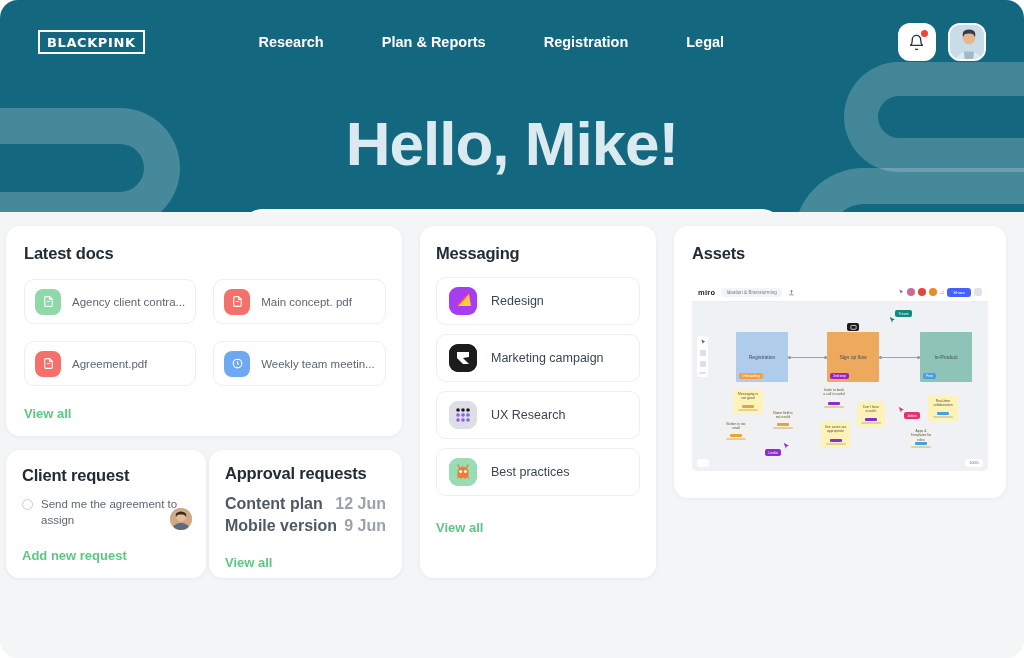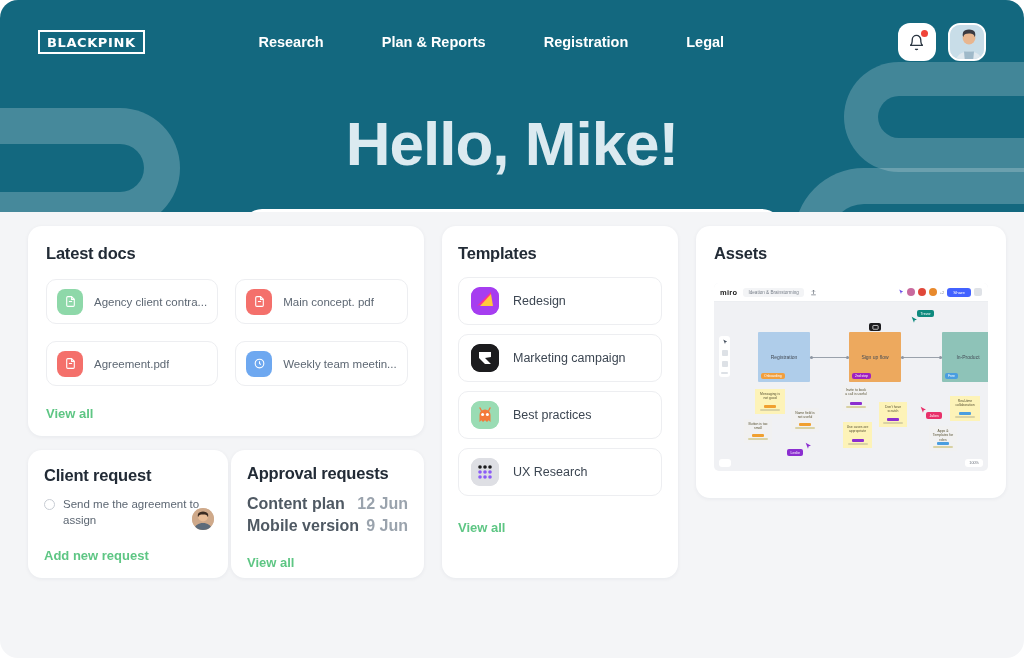--- a/index.html
+++ b/index.html
@@ -127,21 +127,21 @@
     width: 100%;
     background: transparent;
   }
   .searchbox input::placeholder { color: #737f8c; }
 
   
   .main {
     position: relative;
     display: flex;
     gap: 18px;
-    padding: 14px 18px 0 28px;
+    padding: 14px 18px 0 6px;
     height: 366px;
   }
   .col-left  { width: 396px; display: flex; flex-direction: column; gap: 14px; }
   .col-mid   { width: 236px; }
   .col-right { flex: 1; }
 
   .card {
     background: #ffffff;
     border-radius: 14px;
     box-shadow: 0 1px 4px rgba(20,40,60,0.06);
@@ -467,21 +467,21 @@
           <div class="appr-foot">
             <a class="viewall" href="#">View all</a>
           </div>
         </div>
 
       </div>
     </div>
 
     <div class="col-mid">
       <div class="card proj-card">
-        <div class="card-title">Templates</div>
+        <div class="card-title">Messaging</div>
         <div class="proj-list">
 
           <div class="proj-item">
             <div class="proj-ico" style="background:#a855f7">
               <svg width="28" height="28" viewBox="0 0 28 28">
                 <rect width="28" height="28" rx="9" fill="#a63df0"></rect>
                 <path d="M6 19 L20 5 L20 13 Z" fill="#ff2f8e"></path>
                 <path d="M20 7 L22 19 L9 19 Z" fill="#ffc93c"></path>
               </svg>
             </div>
@@ -489,33 +489,20 @@
           </div>
 
           <div class="proj-item">
             <div class="proj-ico" style="background:#1c1c1e">
               <svg width="28" height="28" viewBox="0 0 28 28">
                 <rect width="28" height="28" rx="9" fill="#1c1c1e"></rect>
                 <path d="M8 8h12v5l-6 1 6 6h-6l-6-6z" fill="#ffffff"></path>
               </svg>
             </div>
             <div class="proj-name">Marketing campaign</div>
-          </div>
-
-          <div class="proj-item">
-            <div class="proj-ico" style="background:#9adcb4">
-              <svg width="28" height="28" viewBox="0 0 28 28">
-                <rect width="28" height="28" rx="9" fill="#9adcb4"></rect>
-                <path d="M9 7l1.5 3M19 7l-1.5 3" stroke="#f4793a" stroke-width="1.4" stroke-linecap="round"></path>
-                <path d="M8.5 14a5.5 5.5 0 0111 0v7l-1.8-1.8L16 21l-2-1.8L12 21l-1.7-1.8L8.5 21z" fill="#f4793a"></path>
-                <circle cx="11.6" cy="13.6" r="1.5" fill="#ffffff"></circle>
-                <circle cx="16.4" cy="13.6" r="1.5" fill="#ffffff"></circle>
-              </svg>
-            </div>
-            <div class="proj-name">Best practices</div>
           </div>
 
           <div class="proj-item">
             <div class="proj-ico" style="background:#dcdde2">
               <svg width="28" height="28" viewBox="0 0 28 28">
                 <rect width="28" height="28" rx="9" fill="#dedfe4"></rect>
                 <g fill="#1c1c1e">
                     <circle cx="9" cy="9" r="1.8"></circle>
                     <circle cx="14" cy="9" r="1.8"></circle>
                     <circle cx="19" cy="9" r="1.8"></circle>
@@ -526,20 +513,33 @@
                     <circle cx="19" cy="14" r="1.8"></circle>
                   <circle cx="9" cy="19" r="1.8"></circle>
                     <circle cx="14" cy="19" r="1.8"></circle>
                     <circle cx="19" cy="19" r="1.8"></circle>
                 </g>
               </svg>
             </div>
             <div class="proj-name">UX Research</div>
           </div>
 
+          <div class="proj-item">
+            <div class="proj-ico" style="background:#9adcb4">
+              <svg width="28" height="28" viewBox="0 0 28 28">
+                <rect width="28" height="28" rx="9" fill="#9adcb4"></rect>
+                <path d="M9 7l1.5 3M19 7l-1.5 3" stroke="#f4793a" stroke-width="1.4" stroke-linecap="round"></path>
+                <path d="M8.5 14a5.5 5.5 0 0111 0v7l-1.8-1.8L16 21l-2-1.8L12 21l-1.7-1.8L8.5 21z" fill="#f4793a"></path>
+                <circle cx="11.6" cy="13.6" r="1.5" fill="#ffffff"></circle>
+                <circle cx="16.4" cy="13.6" r="1.5" fill="#ffffff"></circle>
+              </svg>
+            </div>
+            <div class="proj-name">Best practices</div>
+          </div>
+
         </div>
         <div class="proj-foot">
           <a class="viewall" href="#">View all</a>
         </div>
       </div>
     </div>
 
     <div class="col-right">
       <div class="card assets-card">
         <div class="card-title">Assets</div>

